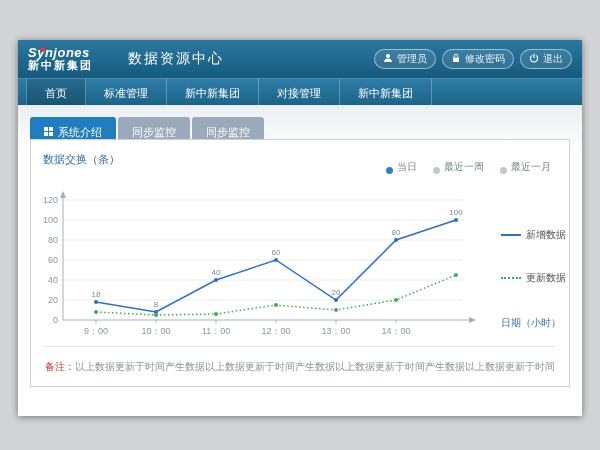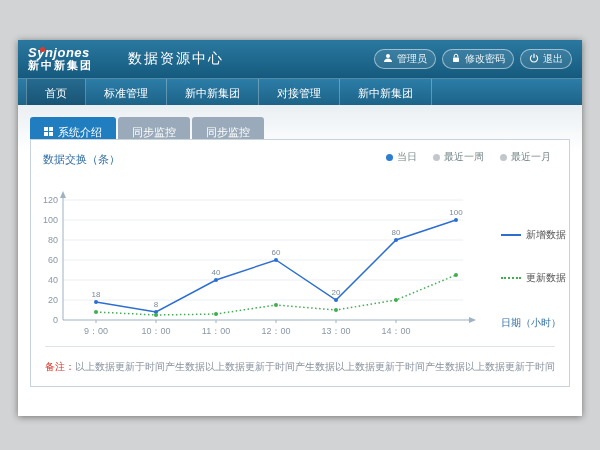--- a/index.html
+++ b/index.html
@@ -19,21 +19,21 @@
   .nav-item{color:#fff;font-size:11px;padding:14px 18px;display:flex;align-items:center;border-right:1px solid rgba(255,255,255,.28);cursor:pointer;}
   .nav-item:first-child{border-left:1px solid rgba(255,255,255,.28);}
   .nav-item.active{background:rgba(0,0,0,.14);}
   
   .content{position:relative;height:311px;background:linear-gradient(#eaeff3,#ffffff 46px);}
   .tabbar{position:absolute;left:12px;top:12px;display:flex;gap:2px;}
   .tab{height:30px;padding:0 14px;display:flex;align-items:center;gap:5px;font-size:11px;color:#fff;background:#9aaaba;border-radius:3px 3px 0 0;cursor:pointer;}
   .tab.active{background:#1f7dc0;}
   .panel{position:absolute;left:12px;top:34px;right:12px;height:248px;background:#fff;border:1px solid #c9d3dc;box-sizing:border-box;}
   .filter-legend{position:absolute;top:10px;right:18px;display:flex;gap:16px;align-items:center;font-size:10px;color:#788;}
-  .filter-item{display:flex;align-items:center;cursor:pointer;}
+  .filter-item{display:flex;align-items:flex-end;cursor:pointer;margin-top:10px;}
   .dot{width:7px;height:7px;border-radius:50%;display:inline-block;margin-right:4px;background:#c3c7cc;}
   .dot.on{background:#2d7dd2;}
   .y-title{position:absolute;left:12px;top:12px;color:#2e6da4;font-size:11px;}
   #chart{position:absolute;left:6px;top:46px;}
   .series-legend{position:absolute;left:470px;top:88px;display:flex;flex-direction:column;gap:29px;font-size:10px;color:#555;}
   .series-item{display:flex;align-items:center;cursor:pointer;}
   .sample{display:inline-block;width:20px;height:0;margin-right:5px;}
   .sample.blue{border-top:2px solid #2c6fd1;}
   .sample.green{border-top:2px dotted #3fae4e;}
   .x-title{position:absolute;left:470px;top:176px;color:#2e6da4;font-size:10px;}

